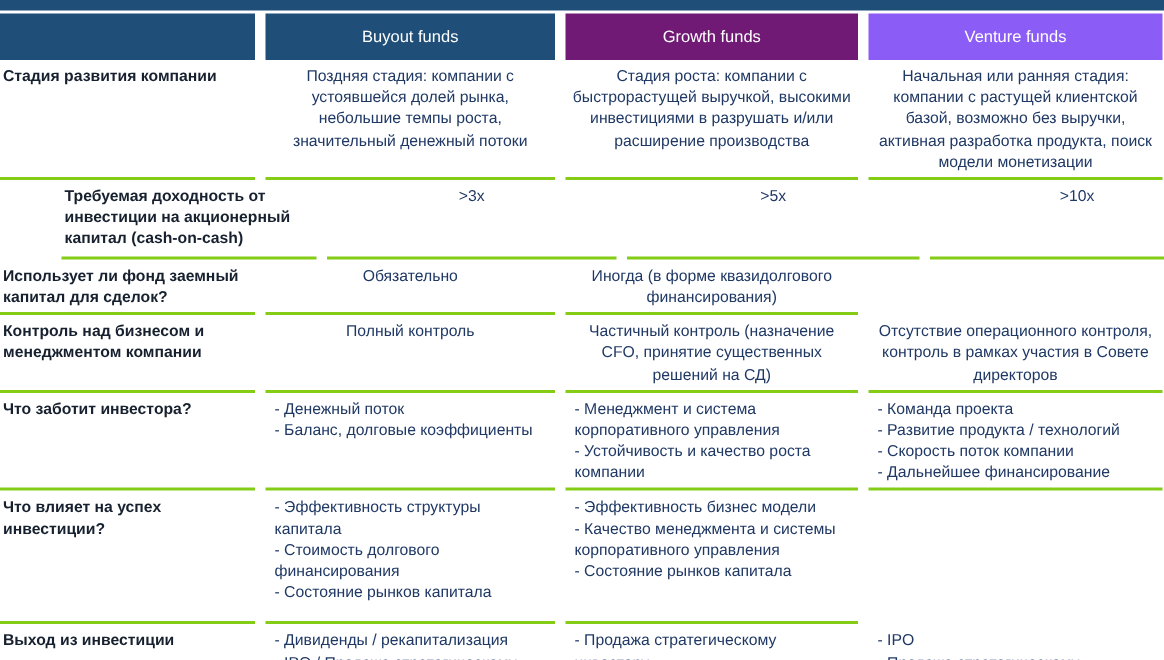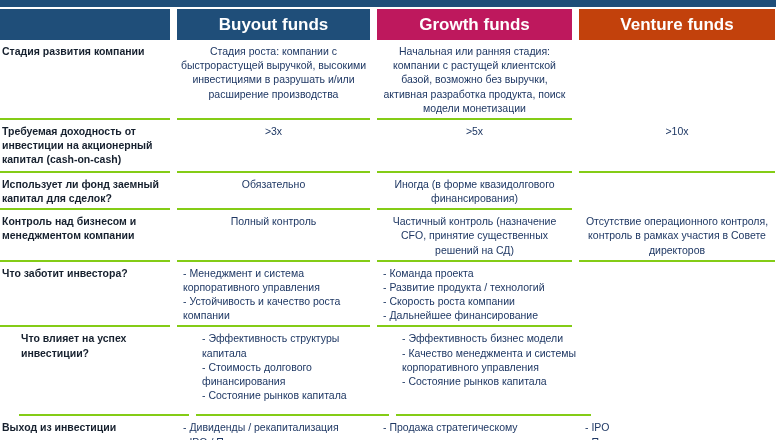--- a/index.html
+++ b/index.html
@@ -21,22 +21,22 @@
     column-gap: 7px;
     align-items: stretch;
   }
   .hdr-cell {
     margin-top: 2px;
     height: 31px;
     display: flex;
     align-items: center;
     justify-content: center;
     color: #ffffff;
-    font-weight: bold;
-    font-size: 17px;
+    font-weight: normal;
+    font-size: 11px;
   }
   .cell {
     border-bottom: 2px solid #84cc16;
     padding: 4px 3px 3px 3px;
     font-size: 10.5px;
     line-height: 1.35;
     color: #1f3864;
     box-sizing: border-box;
   }
   .label-cell {
@@ -46,43 +46,44 @@
     padding-left: 2px;
     padding-right: 6px;
   }
   .center-cell { text-align: center; }
   .bullet-cell {
     text-align: left;
     white-space: pre-line;
     padding-left: 6px;
   }
   .r0 { min-height: 62px; }
-  .r1 { min-height: 53px; }
+  .r1 { min-height: 53px; padding-left: 41px; }
   .r2 { min-height: 33px; }
   .r3 { min-height: 44px; }
   .r4 { min-height: 64px; border-radius: 29px; }
-  .r5 { min-height: 89px; margin-left: 19px; }
+  .r5 { min-height: 89px; }
   .r6 { min-height: 39px; }
 </style>
 </head>
 <body>
 
 <div class="page">
 
   <div class="topstrip" style="background:#1f4e79;"></div>
 
   <div class="grid-row">
     <div class="hdr-cell" style="background:#1f4e79;"></div>
     <div class="hdr-cell" style="background:#1f4e79;">Buyout funds</div>
-    <div class="hdr-cell" style="background:#be185d;">Growth funds</div>
-    <div class="hdr-cell" style="background:#c2410c;">Venture funds</div>
+    <div class="hdr-cell" style="background:#701a75;">Growth funds</div>
+    <div class="hdr-cell" style="background:#8b5cf6;">Venture funds</div>
   </div>
 
   <div class="grid-row r0">
     <div class="cell label-cell">Стадия развития компании</div>
+    <div class="cell center-cell">Поздняя стадия: компании с устоявшейся долей рынка, небольшие темпы роста, значительный денежный потоки</div>
     <div class="cell center-cell">Стадия роста: компании с быстрорастущей выручкой, высокими инвестициями в разрушать и/или расширение производства</div>
     <div class="cell center-cell">Начальная или ранняя стадия: компании с растущей клиентской базой, возможно без выручки, активная разработка продукта, поиск модели монетизации</div>
   </div>
 
   <div class="grid-row r1">
     <div class="cell label-cell">Требуемая доходность от инвестиции на акционерный капитал (cash-on-cash)</div>
     <div class="cell center-cell">&gt;3x</div>
     <div class="cell center-cell">&gt;5x</div>
     <div class="cell center-cell">&gt;10x</div>
   </div>
@@ -95,25 +96,27 @@
 
   <div class="grid-row r3">
     <div class="cell label-cell">Контроль над бизнесом и менеджментом компании</div>
     <div class="cell center-cell">Полный контроль</div>
     <div class="cell center-cell">Частичный контроль (назначение CFO, принятие существенных решений на СД)</div>
     <div class="cell center-cell">Отсутствие операционного контроля, контроль в рамках участия в Совете директоров</div>
   </div>
 
   <div class="grid-row r4">
     <div class="cell label-cell">Что заботит инвестора?</div>
+    <div class="cell bullet-cell">- Денежный поток
+- Баланс, долговые коэффициенты</div>
     <div class="cell bullet-cell">- Менеджмент и система корпоративного управления
 - Устойчивость и качество роста компании</div>
     <div class="cell bullet-cell">- Команда проекта
 - Развитие продукта / технологий
-- Скорость роста компании
+- Скорость поток компании
 - Дальнейшее финансирование</div>
   </div>
 
   <div class="grid-row r5">
     <div class="cell label-cell">Что влияет на успех инвестиции?</div>
     <div class="cell bullet-cell">- Эффективность структуры капитала
 - Стоимость долгового финансирования
 - Состояние рынков капитала</div>
     <div class="cell bullet-cell">- Эффективность бизнес модели
 - Качество менеджмента и системы корпоративного управления

